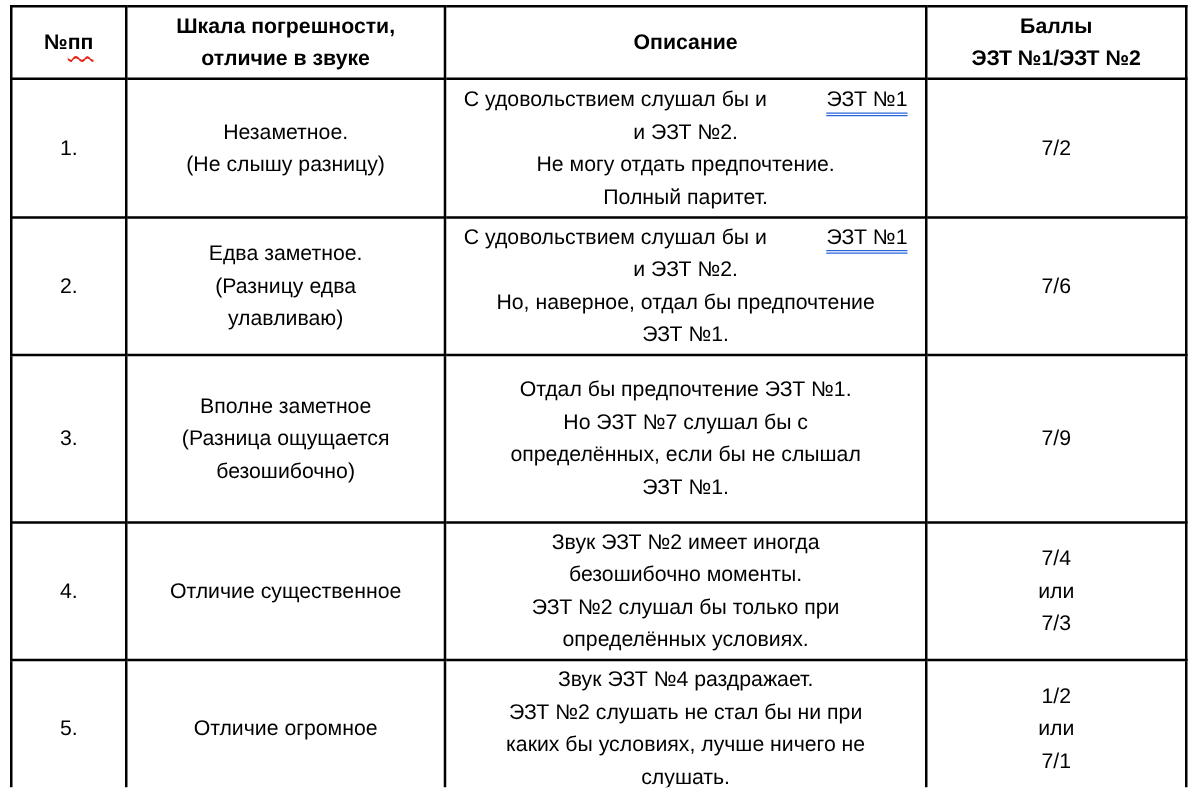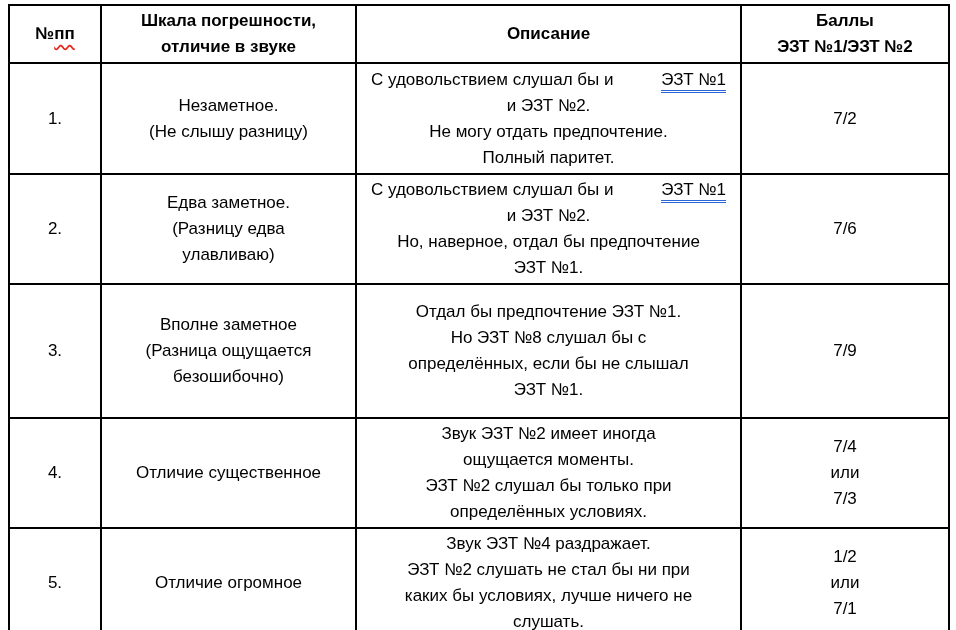--- a/index.html
+++ b/index.html
@@ -137,36 +137,36 @@
         </tr>
         <tr>
           <td>3.</td>
           <td>
             <div>Вполне заметное</div>
             <div>(Разница ощущается</div>
             <div>безошибочно)</div>
           </td>
           <td>
             <div><span>Отдал бы предпочтение ЭЗТ №1.</span></div>
-            <div><span>Но ЭЗТ №8 слушал бы с</span></div>
+            <div><span>Но ЭЗТ №7 слушал бы с</span></div>
             <div><span>определённых, если бы не слышал</span></div>
             <div><span>ЭЗТ №1.</span></div>
           </td>
           <td class="score-cell">
             <div>7/9</div>
           </td>
         </tr>
         <tr>
           <td>4.</td>
           <td>
             <div>Отличие существенное</div>
           </td>
           <td>
             <div><span>Звук ЭЗТ №2 имеет иногда</span></div>
-            <div><span>ощущается моменты.</span></div>
+            <div><span>безошибочно моменты.</span></div>
             <div><span>ЭЗТ №2 слушал бы только при</span></div>
             <div><span>определённых условиях.</span></div>
           </td>
           <td class="score-cell">
             <div>7/4</div>
             <div>или</div>
             <div>7/3</div>
           </td>
         </tr>
         <tr>

